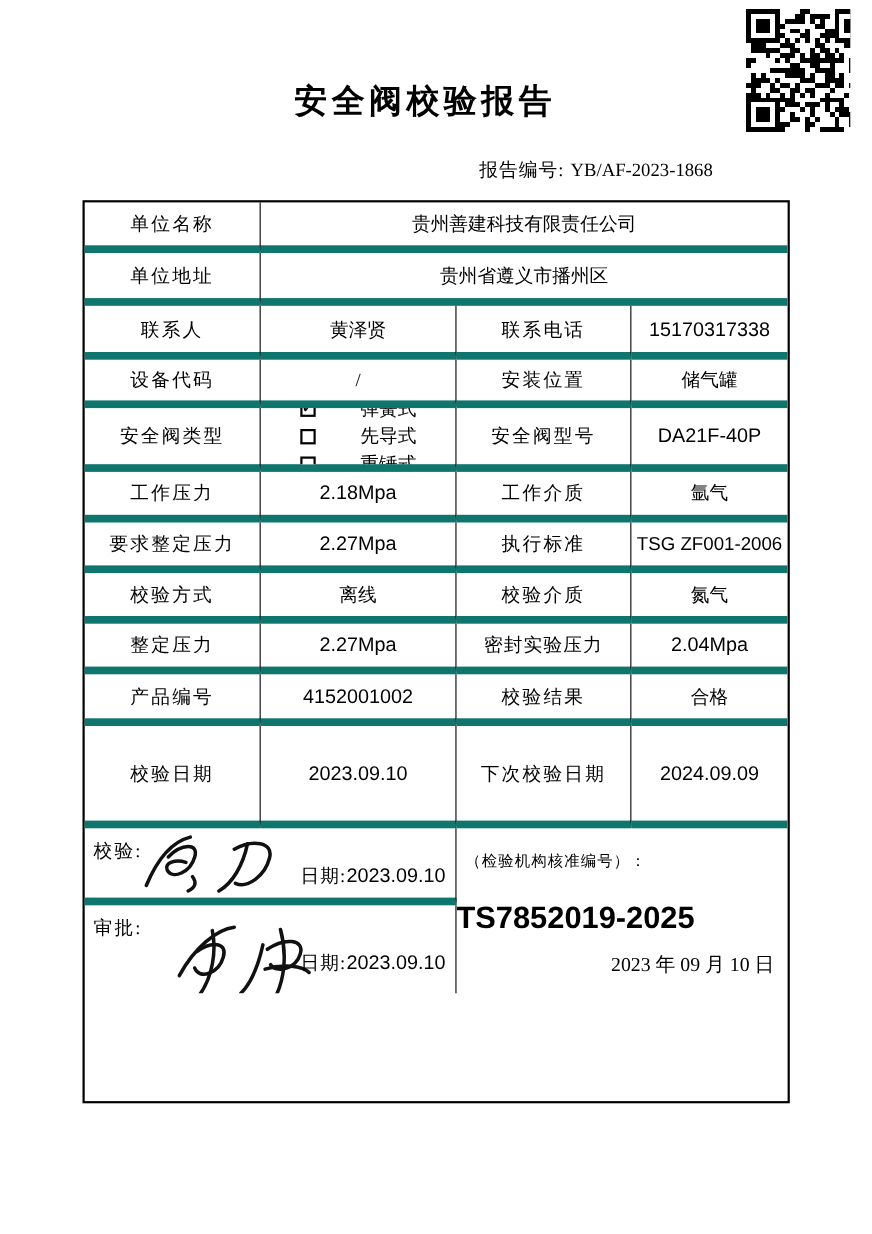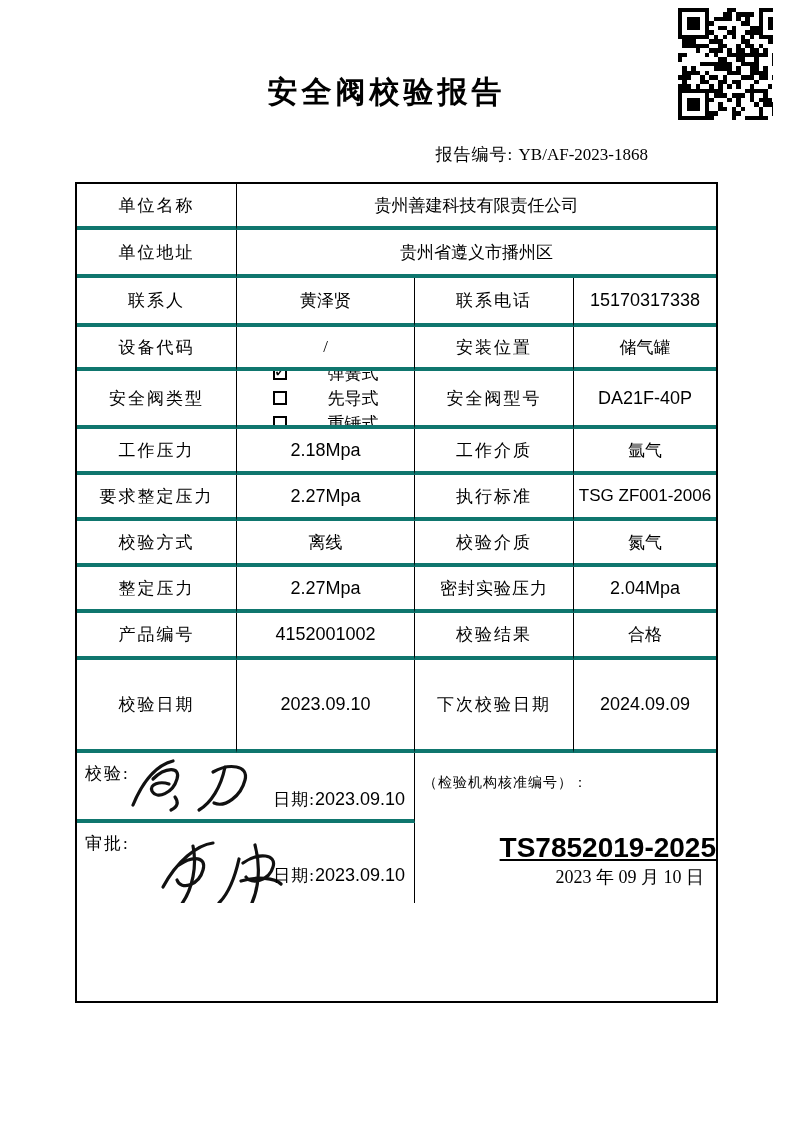--- a/index.html
+++ b/index.html
@@ -9,21 +9,21 @@
          font-size:30px;font-weight:bold;letter-spacing:4px;}
   .report-no{position:absolute;top:143px;left:75px;width:643px;box-sizing:border-box;
              padding-right:70px;text-align:right;font-size:17px;letter-spacing:1px;}
   .report-no .num{font-family:Liberation Serif, serif;letter-spacing:0;}
   .qr{position:absolute;top:8px;left:678px;width:112px;height:112px;}
   
   .tbl{position:absolute;left:75px;top:182px;width:643px;height:821px;box-sizing:border-box;
        border:2px solid #000;display:grid;
        grid-template-columns:160px 178px 159px 142px;
        grid-template-rows:46px 48px 49px 44px 58px 46px 46px 46px 46px 47px 93px 70px 80px 98px;}
-  .cell{border-right:1px solid #000;border-bottom:4px solid #0f766e;box-sizing:border-box;
+  .cell{border-right:1px solid #000;border-bottom:7px solid #0f766e;box-sizing:border-box;
         display:flex;align-items:center;justify-content:center;font-size:17px;overflow:hidden;}
   .lab{letter-spacing:2px;}
   .latin{font-family:"Liberation Sans",sans-serif;font-size:18px;letter-spacing:0;}
   .br0{border-right:none;}
   .bb0{border-bottom:none;}
   .sp3{grid-column:span 3;text-align:center;}
   .sp2{grid-column:span 2;}
   .sp4{grid-column:span 4;}
   .rsp2{grid-row:span 2;}
   
@@ -38,22 +38,22 @@
         padding:14px 10px;letter-spacing:1px;}
   .note .line2{margin-top:20px;}
   
   .sigcell{position:relative;display:block;padding:0;}
   .sig-label{position:absolute;left:8px;top:9px;font-size:17px;letter-spacing:2px;}
   .sig-date{position:absolute;right:9px;font-size:17px;letter-spacing:1px;}
   .sig-date .num{font-family:"Liberation Sans",sans-serif;font-size:18px;letter-spacing:0;}
   .sig-svg{position:absolute;}
   .orgcell{position:relative;display:block;}
   .org-label{position:absolute;left:8px;top:21px;font-size:14px;letter-spacing:1px;}
-  .org-no{position:absolute;top:79px;left:0;width:100%;text-align:right;
-          font-family:"Liberation Sans",sans-serif;font-size:28px;font-weight:bold;text-decoration:underline;}
+  .org-no{position:absolute;top:66px;left:0;width:100%;text-align:left;
+          font-family:"Liberation Sans",sans-serif;font-size:28px;font-weight:bold;}
   .org-date{position:absolute;right:12px;bottom:14px;font-size:18px;}
 </style>
 </head>
 <body>
 
 <div class="page">
 
   <svg class="qr" viewBox="0 0 112.5 112.5" shape-rendering="crispEdges">
       <rect x="0" y="0" width="31.5" height="31.5" fill="#000"></rect>
       <rect x="4.5" y="4.5" width="22.5" height="22.5" fill="#fff"></rect>

